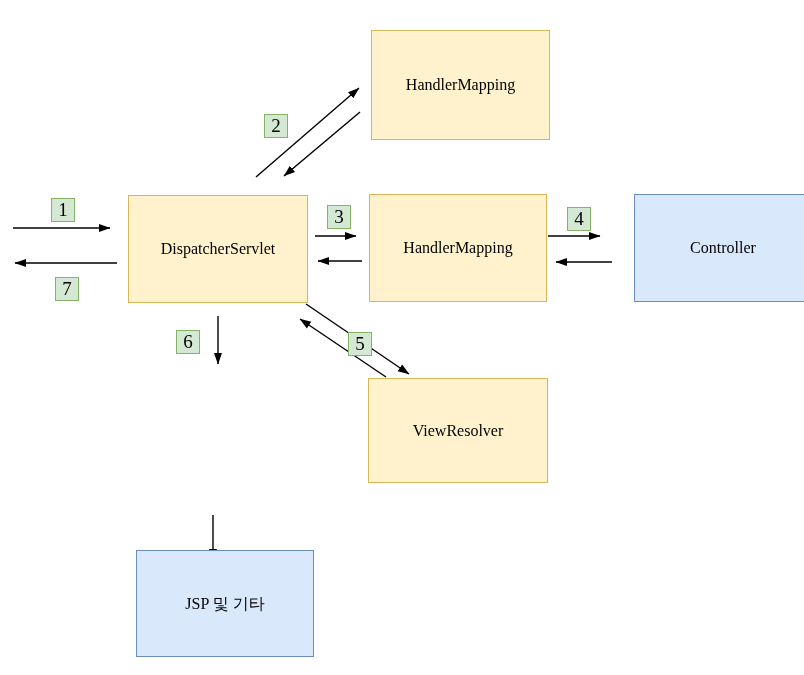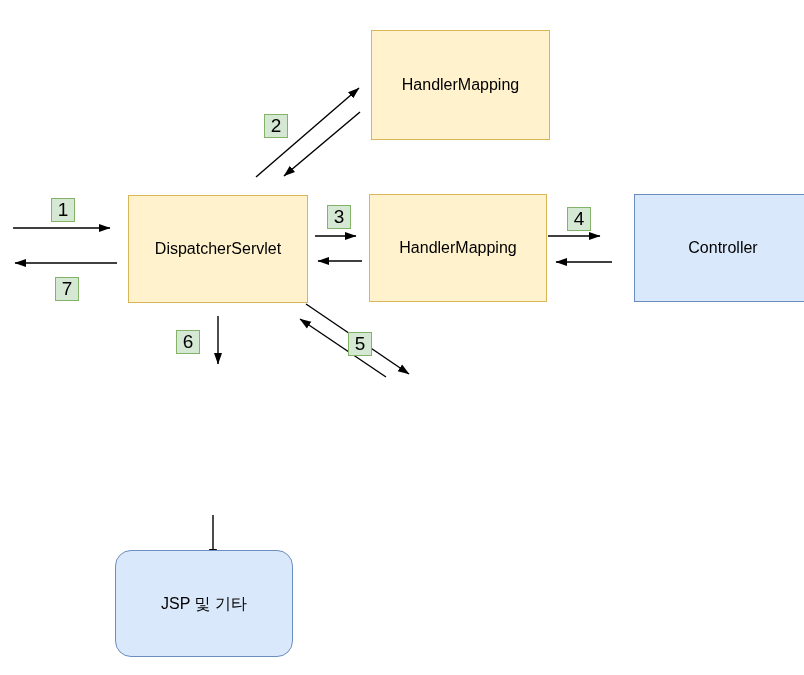--- a/index.html
+++ b/index.html
@@ -4,21 +4,21 @@
 <style>
   :root{
     --box-yellow-fill:#FFF2CC; --box-yellow-border:#D6B656;
     --box-blue-fill:#DAE8FC;   --box-blue-border:#6C8EBF;
     --label-green-fill:#D5E8D4;--label-green-border:#82B366;
     --arrow-color:#000000; --text-color:#000000; --bg-color:#FFFFFF;
   }
   html,body{margin:0;padding:0;background:var(--bg-color);}
   #canvas{
     position:relative;width:804px;height:675px;background:var(--bg-color);
-    font-family:Liberation Sans, sans-serif;color:var(--text-color);
+    font-family:Liberation Serif, serif;color:var(--text-color);
     overflow:hidden;
   }
   #arrows{position:absolute;left:0;top:0;width:804px;height:675px;}
   #arrows line{stroke:var(--arrow-color);stroke-width:1.4;}
   #arrows marker path{fill:var(--arrow-color);}
   .node{
     position:absolute;display:flex;align-items:center;justify-content:center;
     font-size:16px;text-align:center;box-sizing:border-box;line-height:1.2;
   }
   .node.yellow{background:var(--box-yellow-fill);border:1px solid var(--box-yellow-border);}
@@ -29,21 +29,21 @@
     display:flex;align-items:center;justify-content:center;
     font-size:19px;line-height:24px;
   }
   
   .n-handler-mapping   {left:371px;top:30px;width:179px;height:110px;}
   .n-dispatcher-servlet{left:128px;top:195px;width:180px;height:108px;}
   .n-handler-adapter   {left:369px;top:194px;width:178px;height:108px;}
   .n-controller        {left:634px;top:194px;width:178px;height:108px;}
   .n-view              {left:128px;top:377px;width:180px;height:107px;}
   .n-view-resolver     {left:368px;top:378px;width:180px;height:105px;}
-  .n-jsp               {left:115px;top:550px;width:178px;height:107px;border-radius:16px;}
+  .n-jsp               {left:136px;top:550px;width:178px;height:107px;}
   
   .l1{left:51px;top:198px;}
   .l2{left:264px;top:114px;}
   .l3{left:327px;top:205px;}
   .l4{left:567px;top:207px;}
   .l5{left:348px;top:332px;}
   .l6{left:176px;top:330px;}
   .l7{left:55px;top:277px;}
 </style>
 </head>
@@ -81,20 +81,23 @@
 
   <div class="node yellow n-handler-adapter">
     <span>HandlerMapping</span>
   </div>
 
   <div class="node blue n-controller">
     <span>Controller</span>
   </div>
 
 
+  <div class="node yellow n-view-resolver">
+    <span>ViewResolver</span>
+  </div>
 
   <div class="node blue n-jsp">
     <span>JSP 및 기타</span>
   </div>
 
   <div class="edge-label l1">1</div>
   <div class="edge-label l2">2</div>
   <div class="edge-label l3">3</div>
   <div class="edge-label l4">4</div>
   <div class="edge-label l5">5</div>

